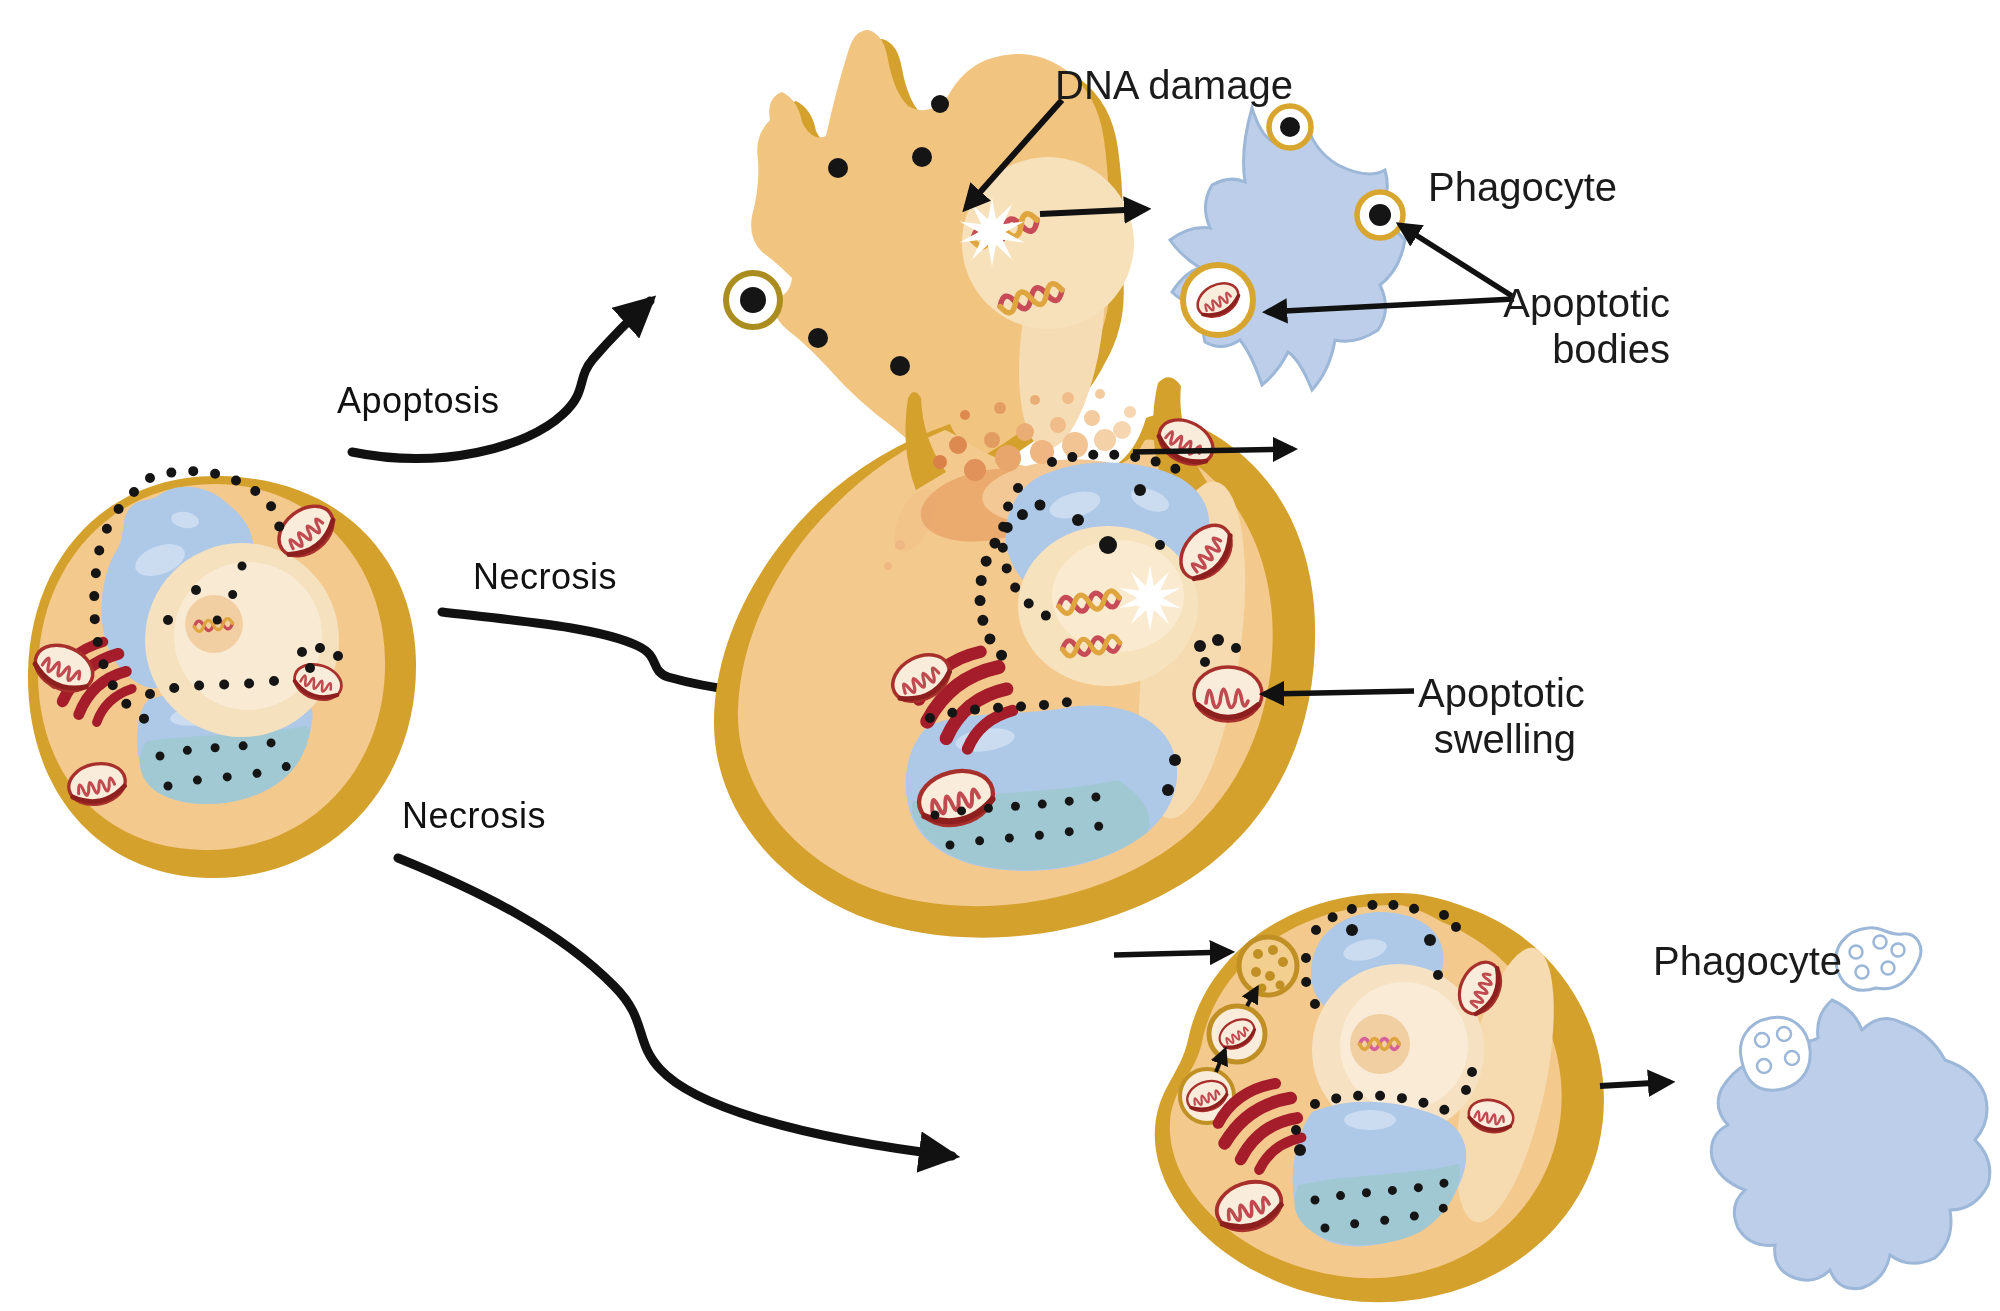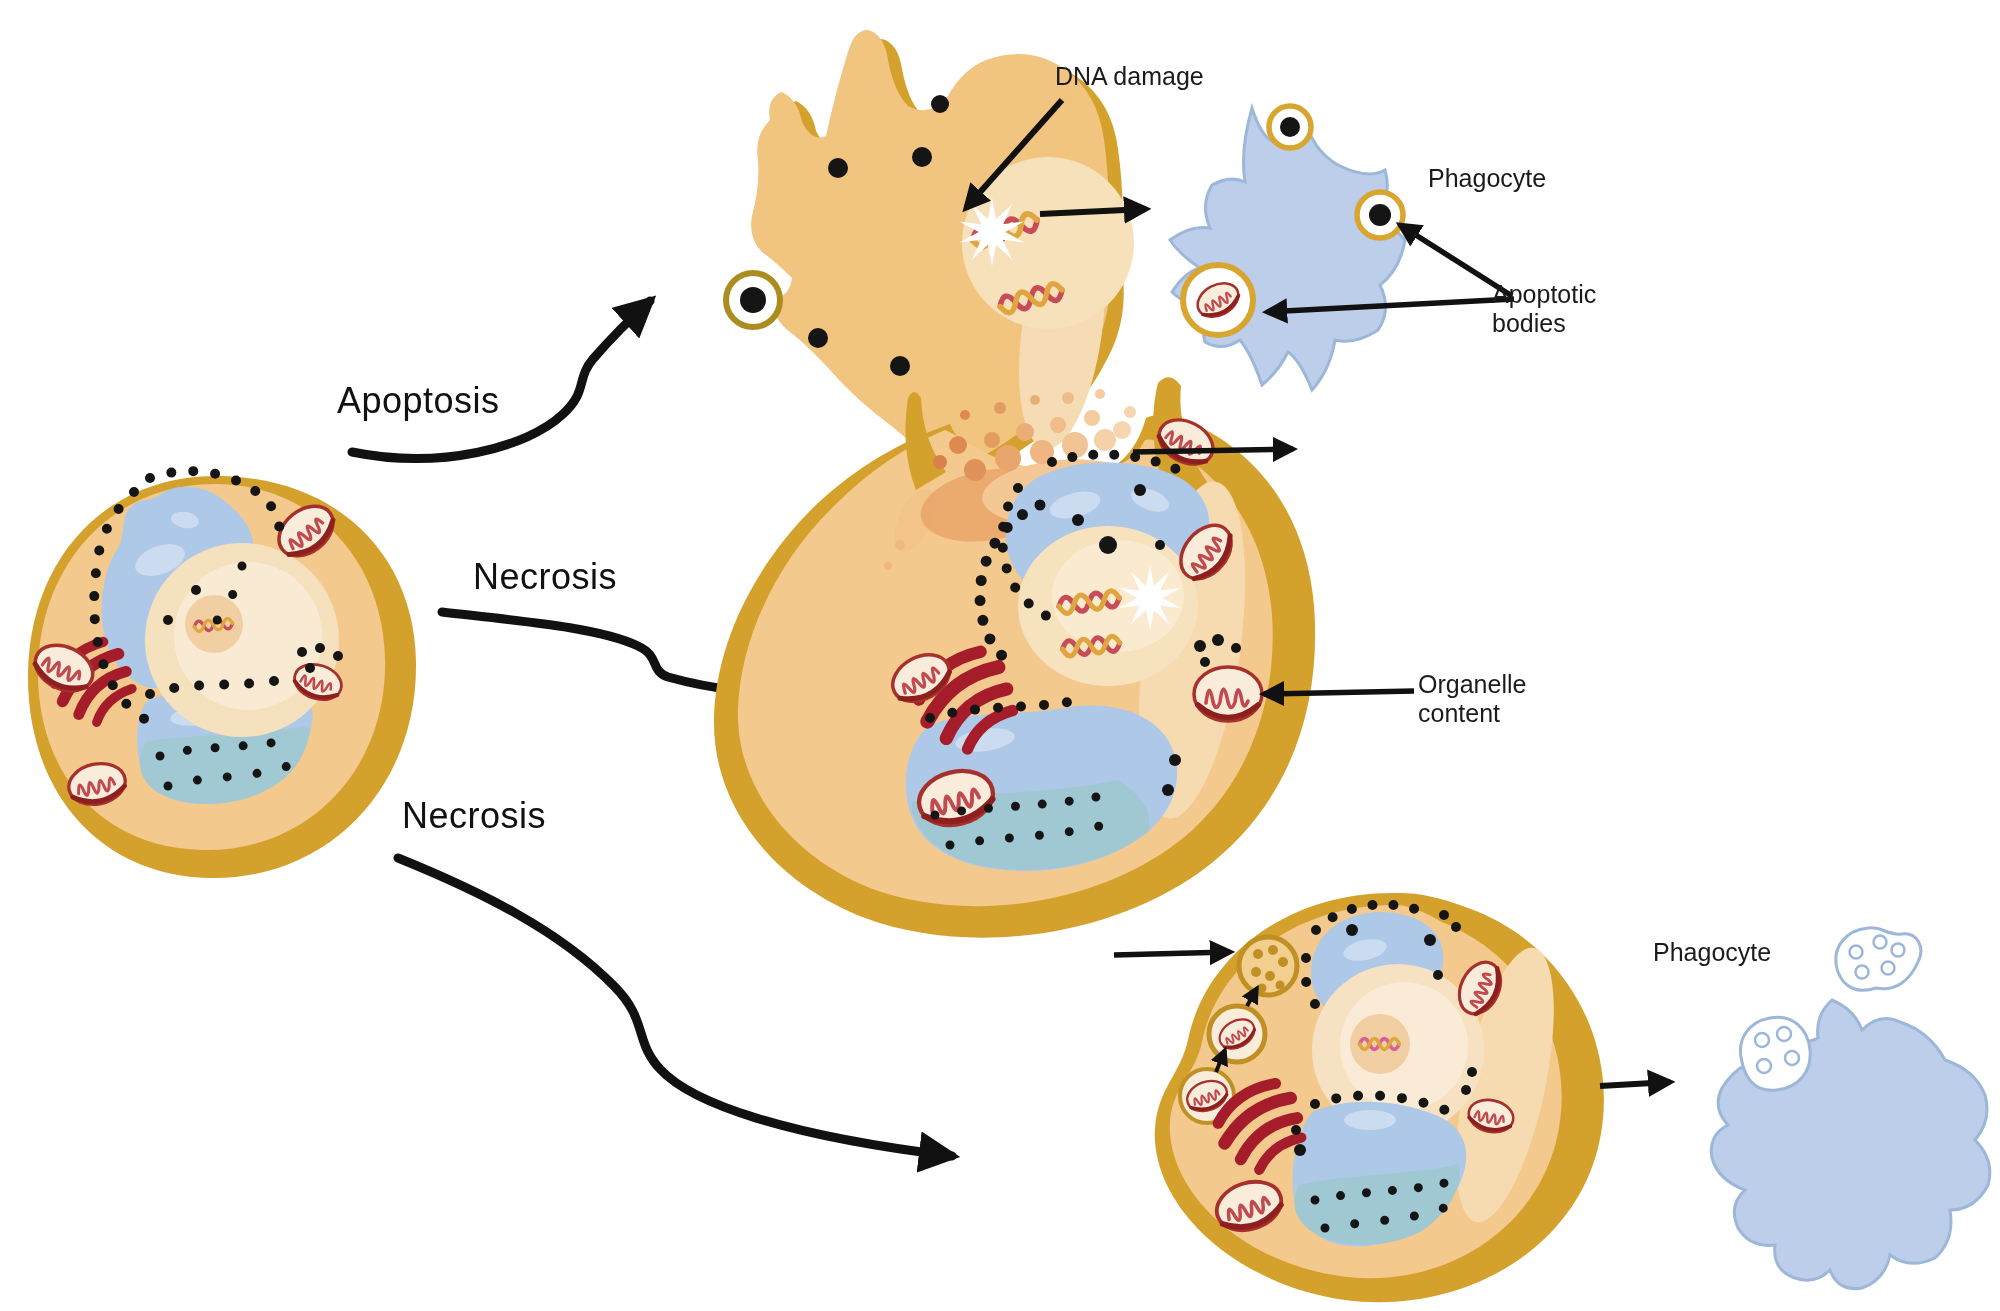--- a/index.html
+++ b/index.html
@@ -1,20 +1,20 @@
 <!DOCTYPE html>
 <html><head>
 <meta charset="utf-8">
 <style>
   html,body{margin:0;padding:0;background:#fff}
   .stage{position:relative;width:2000px;height:1311px;background:#fff;overflow:hidden;
          font-family:"Liberation Sans",sans-serif;}
   .canvas{position:absolute;left:0;top:0}
-  .lbl{position:absolute;font-size:25px;color:#1b1b1b;line-height:1.16;white-space:nowrap}
-  .lbl.center{text-align:left;white-space:normal}
+  .lbl{position:absolute;font-size:40px;color:#1b1b1b;line-height:1.16;white-space:nowrap}
+  .lbl.center{text-align:right;white-space:normal}
   .lbl.bold{font-weight:normal;font-size:36px;color:#111;letter-spacing:.5px}
 </style>
 </head>
 <body>
 
 <div class="stage">
 
 <svg class="canvas" width="2000" height="1311" viewBox="0 0 2000 1311">
   <defs>
     <marker id="ah" viewBox="0 0 10 10" refX="8" refY="5" markerWidth="4.6" markerHeight="4.6" orient="auto">
@@ -326,16 +326,16 @@
   </g>
 </svg>
 
 <div class="lbl bold" style="left:337px;top:380px">Apoptosis</div>
 <div class="lbl bold" style="left:473px;top:556px">Necrosis</div>
 <div class="lbl bold" style="left:402px;top:795px">Necrosis</div>
 
 <div class="lbl" style="left:1055px;top:62px">DNA damage</div>
 <div class="lbl" style="left:1428px;top:164px">Phagocyte</div>
 <div class="lbl center" style="left:1492px;top:280px;width:178px">Apoptotic bodies</div>
-<div class="lbl center" style="left:1418px;top:670px;width:158px">Organelle content</div>
+<div class="lbl center" style="left:1418px;top:670px;width:158px">Apoptotic swelling</div>
 <div class="lbl" style="left:1653px;top:938px">Phagocyte</div>
 
 </div>
 
 </body></html>

